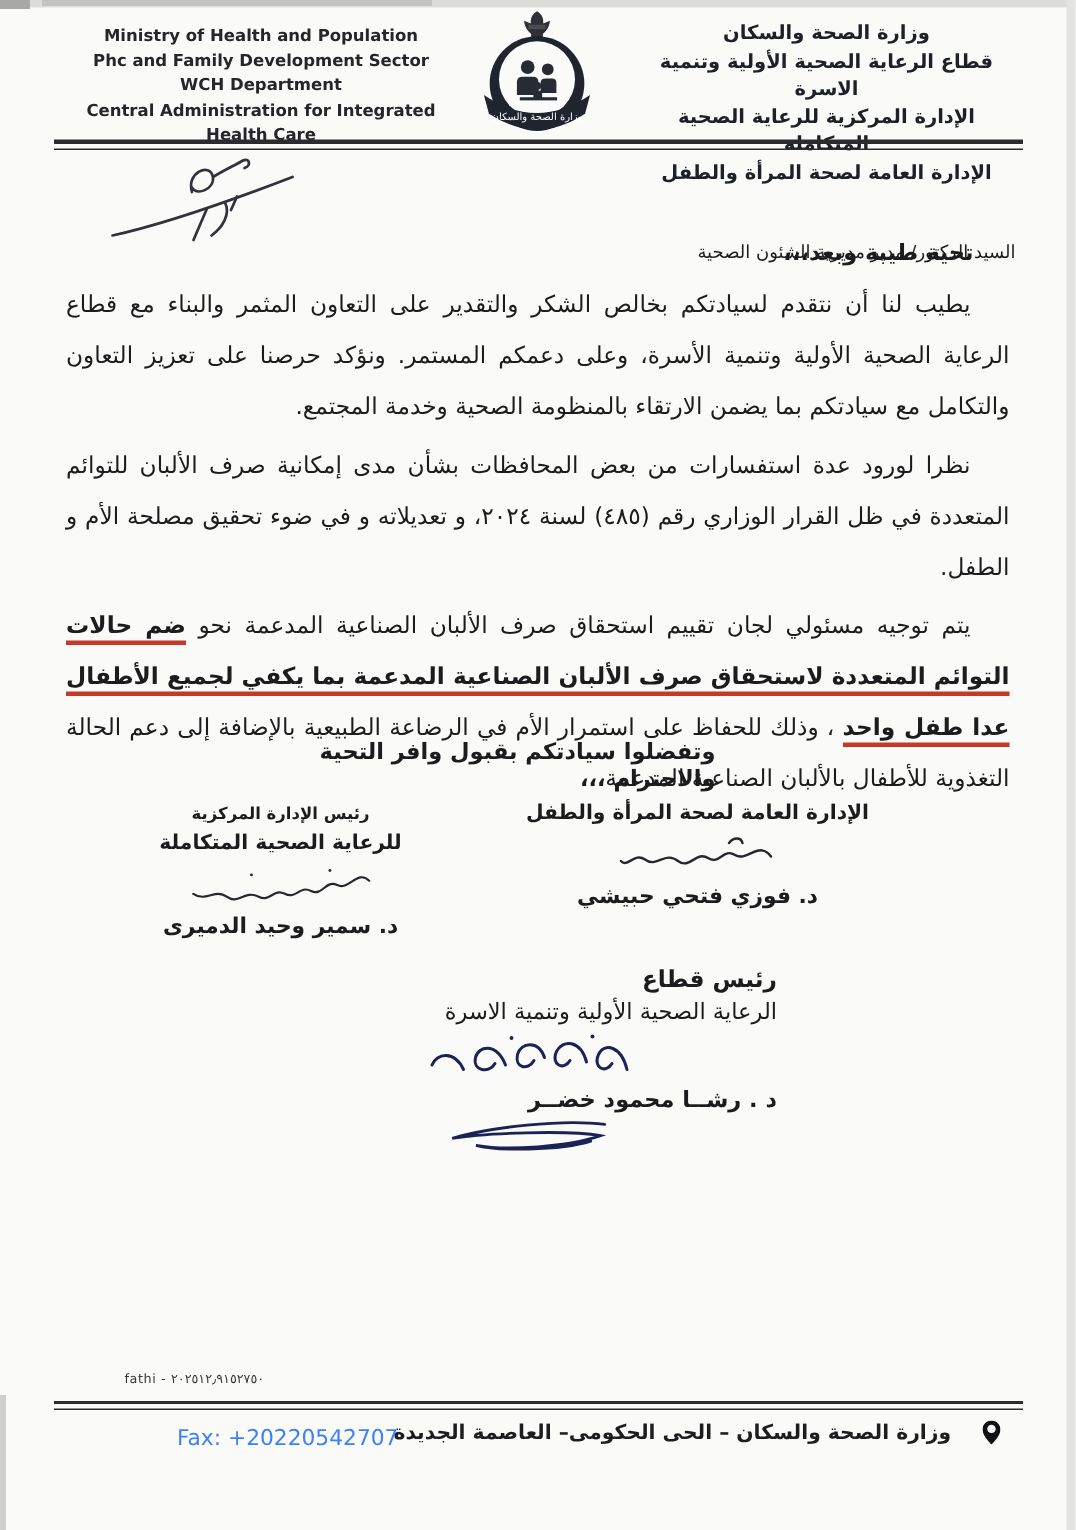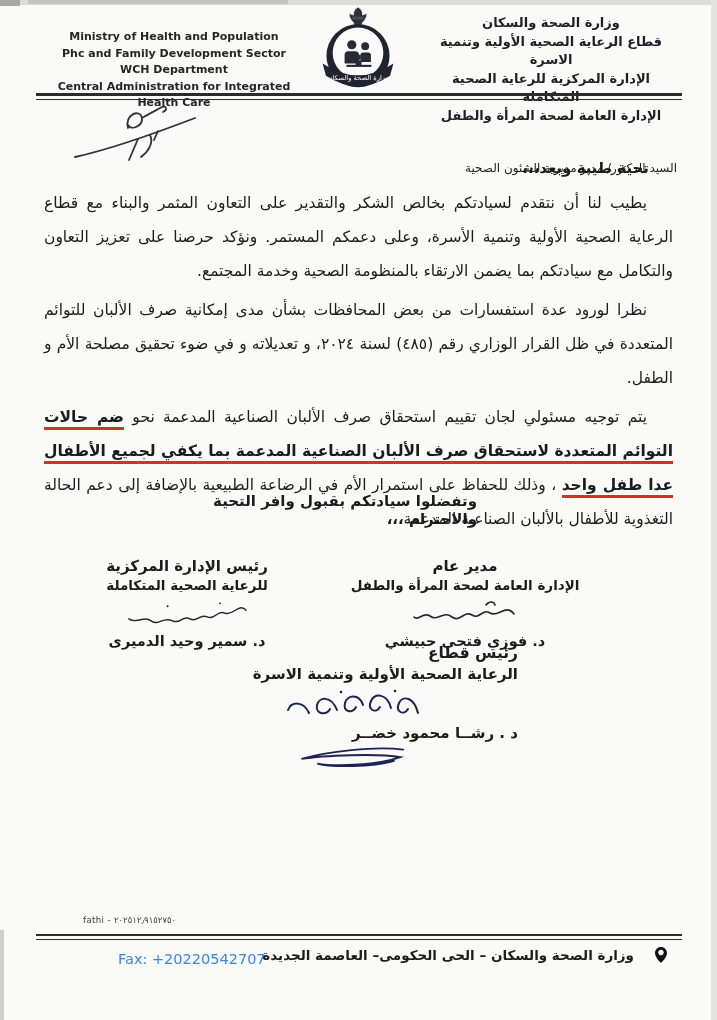--- a/index.html
+++ b/index.html
@@ -10,47 +10,47 @@
   }
   .abs{position:absolute;}
   
   .scan-strip{top:0;left:0;width:717px;height:5px;background:#dcdcda;}
   .scan-strip-dark{top:0;left:28px;width:260px;height:4px;background:#c3c3c1;}
   .scan-corner{top:0;left:0;width:20px;height:6px;background:#a8a8a6;}
   .scan-right{top:0;right:0;width:6px;height:1020px;background:#e3e3e1;}
   .scan-bottom-left{left:0;top:930px;width:4px;height:90px;background:#cfcfcd;}
 
   
-  .hdr-en{top:29px;left:38px;width:272px;text-align:center;font-size:11px;font-weight:bold;line-height:16.5px;color:#26262a;}
+  .hdr-en{top:16px;left:38px;width:272px;text-align:center;font-size:11px;font-weight:bold;line-height:16.5px;color:#26262a;}
   .hdr-ar{top:14px;right:40px;width:252px;text-align:center;direction:rtl;font-size:13px;font-weight:bold;line-height:18.5px;color:#1d2026;}
   .logo{top:6px;left:307px;width:102px;height:88px;}
   .divider{left:36px;width:646px;height:3px;border-top:3px solid #2c2c2e;border-bottom:1.4px solid #2c2c2e;}
   .divider.hdr{top:93px;}
   .divider.ftr{top:934px;border-top-width:2.4px;}
 
   
   .recipient{top:121px;right:40px;direction:rtl;font-weight:normal;font-size:12px;margin-top:40px;}
   .handmark{top:104px;left:72px;width:126px;height:64px;}
   .salutation{top:159px;right:68px;direction:rtl;font-weight:bold;font-size:15px;text-align:center;}
   .bodytext{top:186px;left:44px;width:629px;direction:rtl;text-align:justify;font-size:15.5px;line-height:34px;}
   .bodytext p{margin:0 0 5px 0;text-indent:26px;}
   .hl{font-weight:bold;border-bottom:3.2px solid #c43a28;padding-bottom:1px;}
   .closing{top:492px;left:172px;width:305px;direction:rtl;font-weight:bold;font-size:15px;}
 
   
   .sig{top:533px;width:230px;text-align:center;direction:rtl;}
-  .sig .t1{font-weight:bold;font-size:15px;line-height:20px;margin-top:23px;}
+  .sig .t1{font-weight:bold;font-size:11px;line-height:20px;}
   .sig .t2{font-weight:bold;font-size:13.5px;line-height:19px;text-align:center;}
   .sig .nm{font-weight:bold;font-size:14.5px;margin-top:1px;}
   .sig svg{display:block;margin:3px auto 0;}
   .sig-dg{left:350px;}
   .sig-ca{left:72px;}
   .sig-center{top:643px;left:182px;width:336px;text-align:right;direction:rtl;}
   .sig-center .t1{font-weight:bold;font-size:15.5px;line-height:21px;}
-  .sig-center .t2{font-weight:bold;font-size:15px;line-height:21px;}
+  .sig-center .t2{font-weight:normal;font-size:15px;line-height:21px;}
   .sig-center .nm{font-weight:bold;font-size:15px;margin-top:-3px;letter-spacing:.5px;}
   .sig-center svg{display:block;margin:2px auto 0;}
 
   
   .refnote{top:915px;left:83px;font-size:8.5px;color:#3a3a3c;letter-spacing:.4px;direction:ltr;}
   .fax{top:951px;left:118px;font-size:14.5px;color:#3b82f6;direction:ltr;}
   .addr{top:947px;right:50px;direction:rtl;display:flex;align-items:center;gap:21px;font-weight:bold;font-size:13.5px;color:#1d1d20;}
 </style>
 </head>
 <body>
@@ -121,21 +121,20 @@
 
   <div class="abs bodytext">
     <p>يطيب لنا أن نتقدم لسيادتكم بخالص الشكر والتقدير على التعاون المثمر والبناء مع قطاع الرعاية الصحية الأولية وتنمية الأسرة، وعلى دعمكم المستمر. ونؤكد حرصنا على تعزيز التعاون والتكامل مع سيادتكم بما يضمن الارتقاء بالمنظومة الصحية وخدمة المجتمع.</p>
     <p>نظرا لورود عدة استفسارات من بعض المحافظات بشأن مدى إمكانية صرف الألبان للتوائم المتعددة في ظل القرار الوزاري رقم (٤٨٥) لسنة ٢٠٢٤، و تعديلاته و في ضوء تحقيق مصلحة الأم و الطفل.</p>
     <p><span>يتم توجيه مسئولي لجان تقييم استحقاق صرف الألبان الصناعية المدعمة نحو </span><span class="hl">ضم حالات التوائم المتعددة لاستحقاق صرف الألبان الصناعية المدعمة بما يكفي لجميع الأطفال عدا طفل واحد</span><span> ، وذلك للحفاظ على استمرار الأم في الرضاعة الطبيعية بالإضافة إلى دعم الحالة التغذوية للأطفال بالألبان الصناعية المدعمة.</span></p>
   </div>
 
   <div class="abs closing">وتفضلوا سيادتكم بقبول وافر التحية والاحترام ،،،</div>
 
   <div class="abs sig sig-dg">
-    <div class="t1">مدير عام</div>
     <div class="t2">الإدارة العامة لصحة المرأة والطفل</div>
     <svg viewBox="0 0 110 34" width="110" height="34" fill="none" stroke="#26262c" stroke-width="1.6" stroke-linecap="round">
       <path d="M104,16 C96,5 88,20 80,15 C72,10 70,22 62,17 C54,12 50,25 42,19 C33,12 28,24 20,18 C13,13 8,24 4,19"></path>
       <path d="M76,7 C79,3 84,3 85,7"></path>
     </svg>
     <div class="nm">د. فوزي فتحي حبيشي</div>
   </div>
 
   <div class="abs sig sig-ca">
     <div class="t1">رئيس الإدارة المركزية</div>

